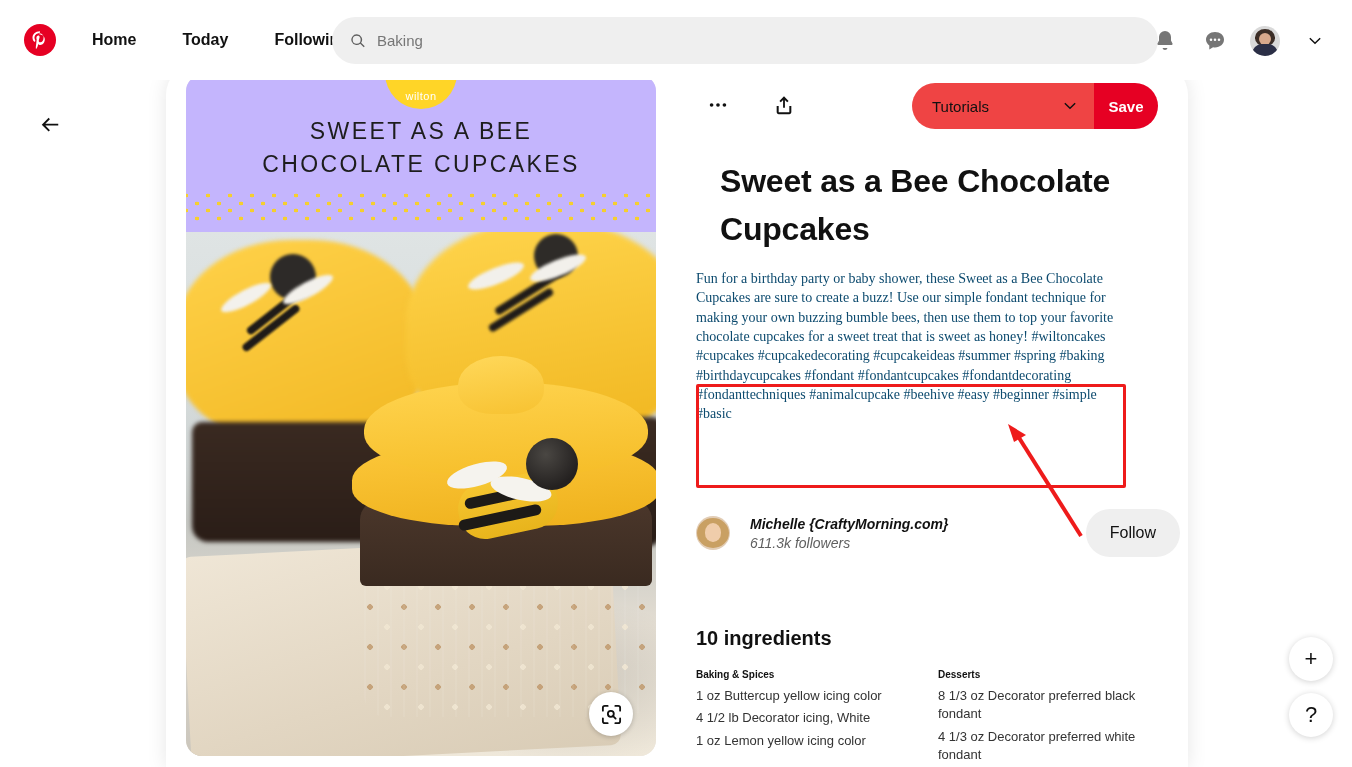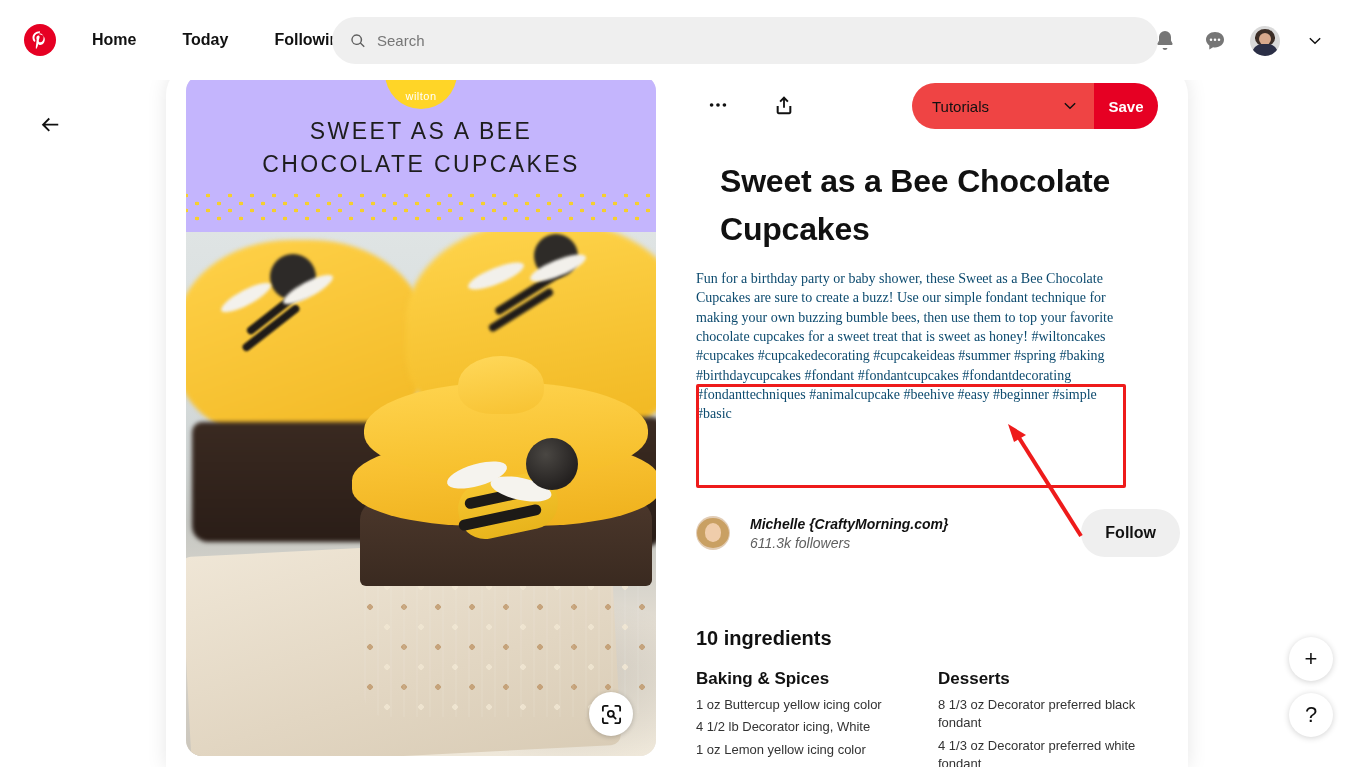--- a/index.html
+++ b/index.html
@@ -168,25 +168,25 @@
     background: #e2cdb6; position: relative; flex: none; }
   .creator-av .hair2 { position: absolute; left: 1px; top: 2px; width: 32px; height: 30px;
     border-radius: 50%; background: #c9a063; }
   .creator-av .face2 { position: absolute; left: 9px; top: 7px; width: 16px; height: 19px;
     border-radius: 50% 50% 48% 48%; background: #f0cdab; }
   .creator-txt { margin-left: 20px; font-style: italic; }
   .creator-name { font-size: 14px; font-weight: bold; color: #111; }
   .creator-subs { font-size: 14px; color: #5f5f5f; margin-top: 3px; }
   .follow-btn { position: absolute; right: -54px; top: 4px; height: 48px; padding: 0 24px;
     background: #efefef; border: none; border-radius: 24px; font-size: 16px;
-    font-weight: bold; color: #111; cursor: pointer; font-family: "Liberation Sans", sans-serif; }
+    font-weight: normal; color: #111; cursor: pointer; font-family: "Liberation Sans", sans-serif; }
   .ing-title { position: absolute; left: 0; top: 552px; font-size: 20px; font-weight: bold; color: #111; }
   .ing-cols { position: absolute; left: 0; top: 594px; width: 448px; display: flex; gap: 36px; }
   .ing-col { width: 206px; }
-  .ing-head { font-size: 17px; font-weight: bold; color: #111; margin-bottom: 7px; }
+  .ing-head { font-size: 10px; font-weight: bold; color: #111; margin-bottom: 7px; }
   .ing-item { font-size: 13px; color: #333; line-height: 1.42; margin-bottom: 4px; }
 
   
   .annot-arrow { position: absolute; left: 0; top: 0; width: 1352px; height: 767px;
     pointer-events: none; z-index: 50; }
 
   
   .float-col { position: absolute; right: 19px; bottom: 30px; display: flex;
     flex-direction: column; gap: 12px; z-index: 35; }
   .float-btn { width: 44px; height: 44px; border-radius: 50%; background: #fff;
@@ -207,21 +207,21 @@
     </div>
 
     <div class="nav-link">Home</div>
     <div class="nav-link">Today</div>
     <div class="nav-link">Following</div>
 
     <div class="searchbar">
       <svg class="search-icon" viewBox="0 0 24 24" fill="#5f5f5f">
         <path d="M10 2a8 8 0 105.3 14l5.35 5.35 1.4-1.4L16.7 14.6A8 8 0 0010 2zm0 2a6 6 0 110 12 6 6 0 010-12z"></path>
       </svg>
-      <span class="search-ph">Search</span>
+      <span class="search-ph">Baking</span>
     </div>
 
     <div class="hdr-icons">
       <div class="hdr-btn">
         <svg viewBox="0 0 24 24" fill="#767676">
           <path d="M12 2a6 6 0 00-6 6v3.6l-1.6 3.2A1 1 0 005.3 16h13.4a1 1 0 00.9-1.2L18 11.6V8a6 6 0 00-6-6zm0 19a2.6 2.6 0 002.5-2h-5A2.6 2.6 0 0012 21z"></path>
         </svg>
       </div>
       <div class="hdr-btn">
         <svg viewBox="0 0 24 24" fill="#767676">

